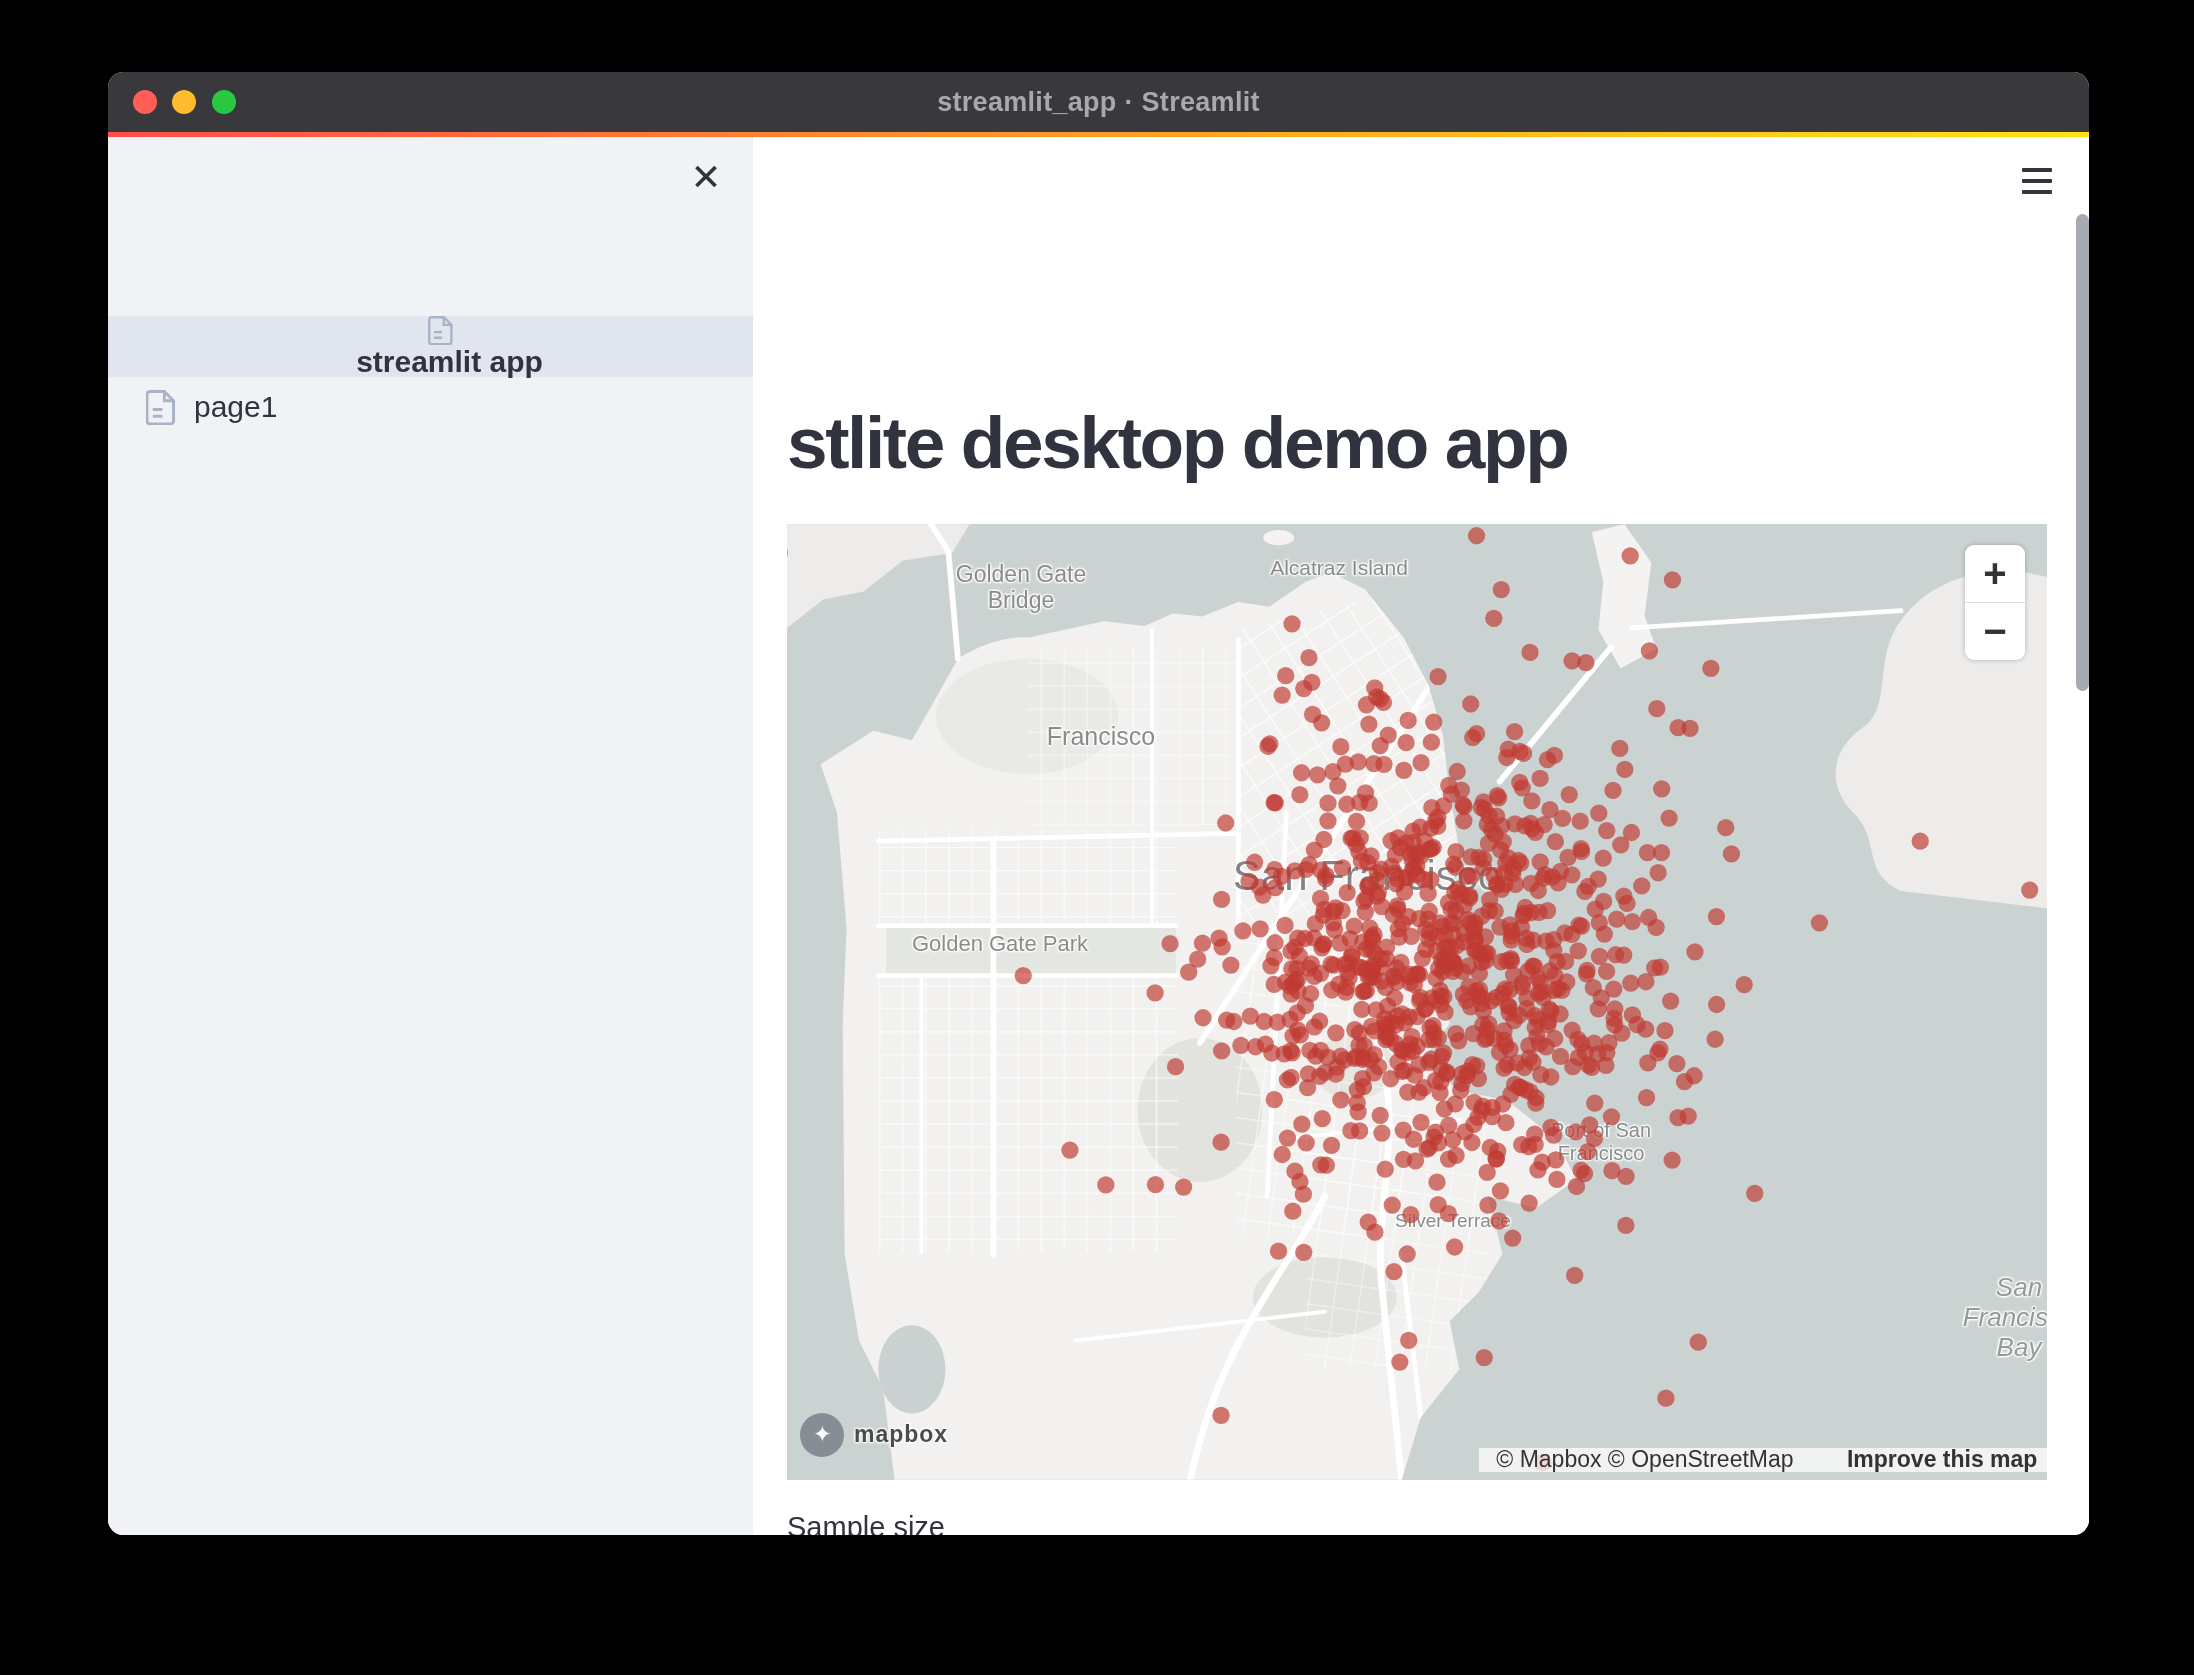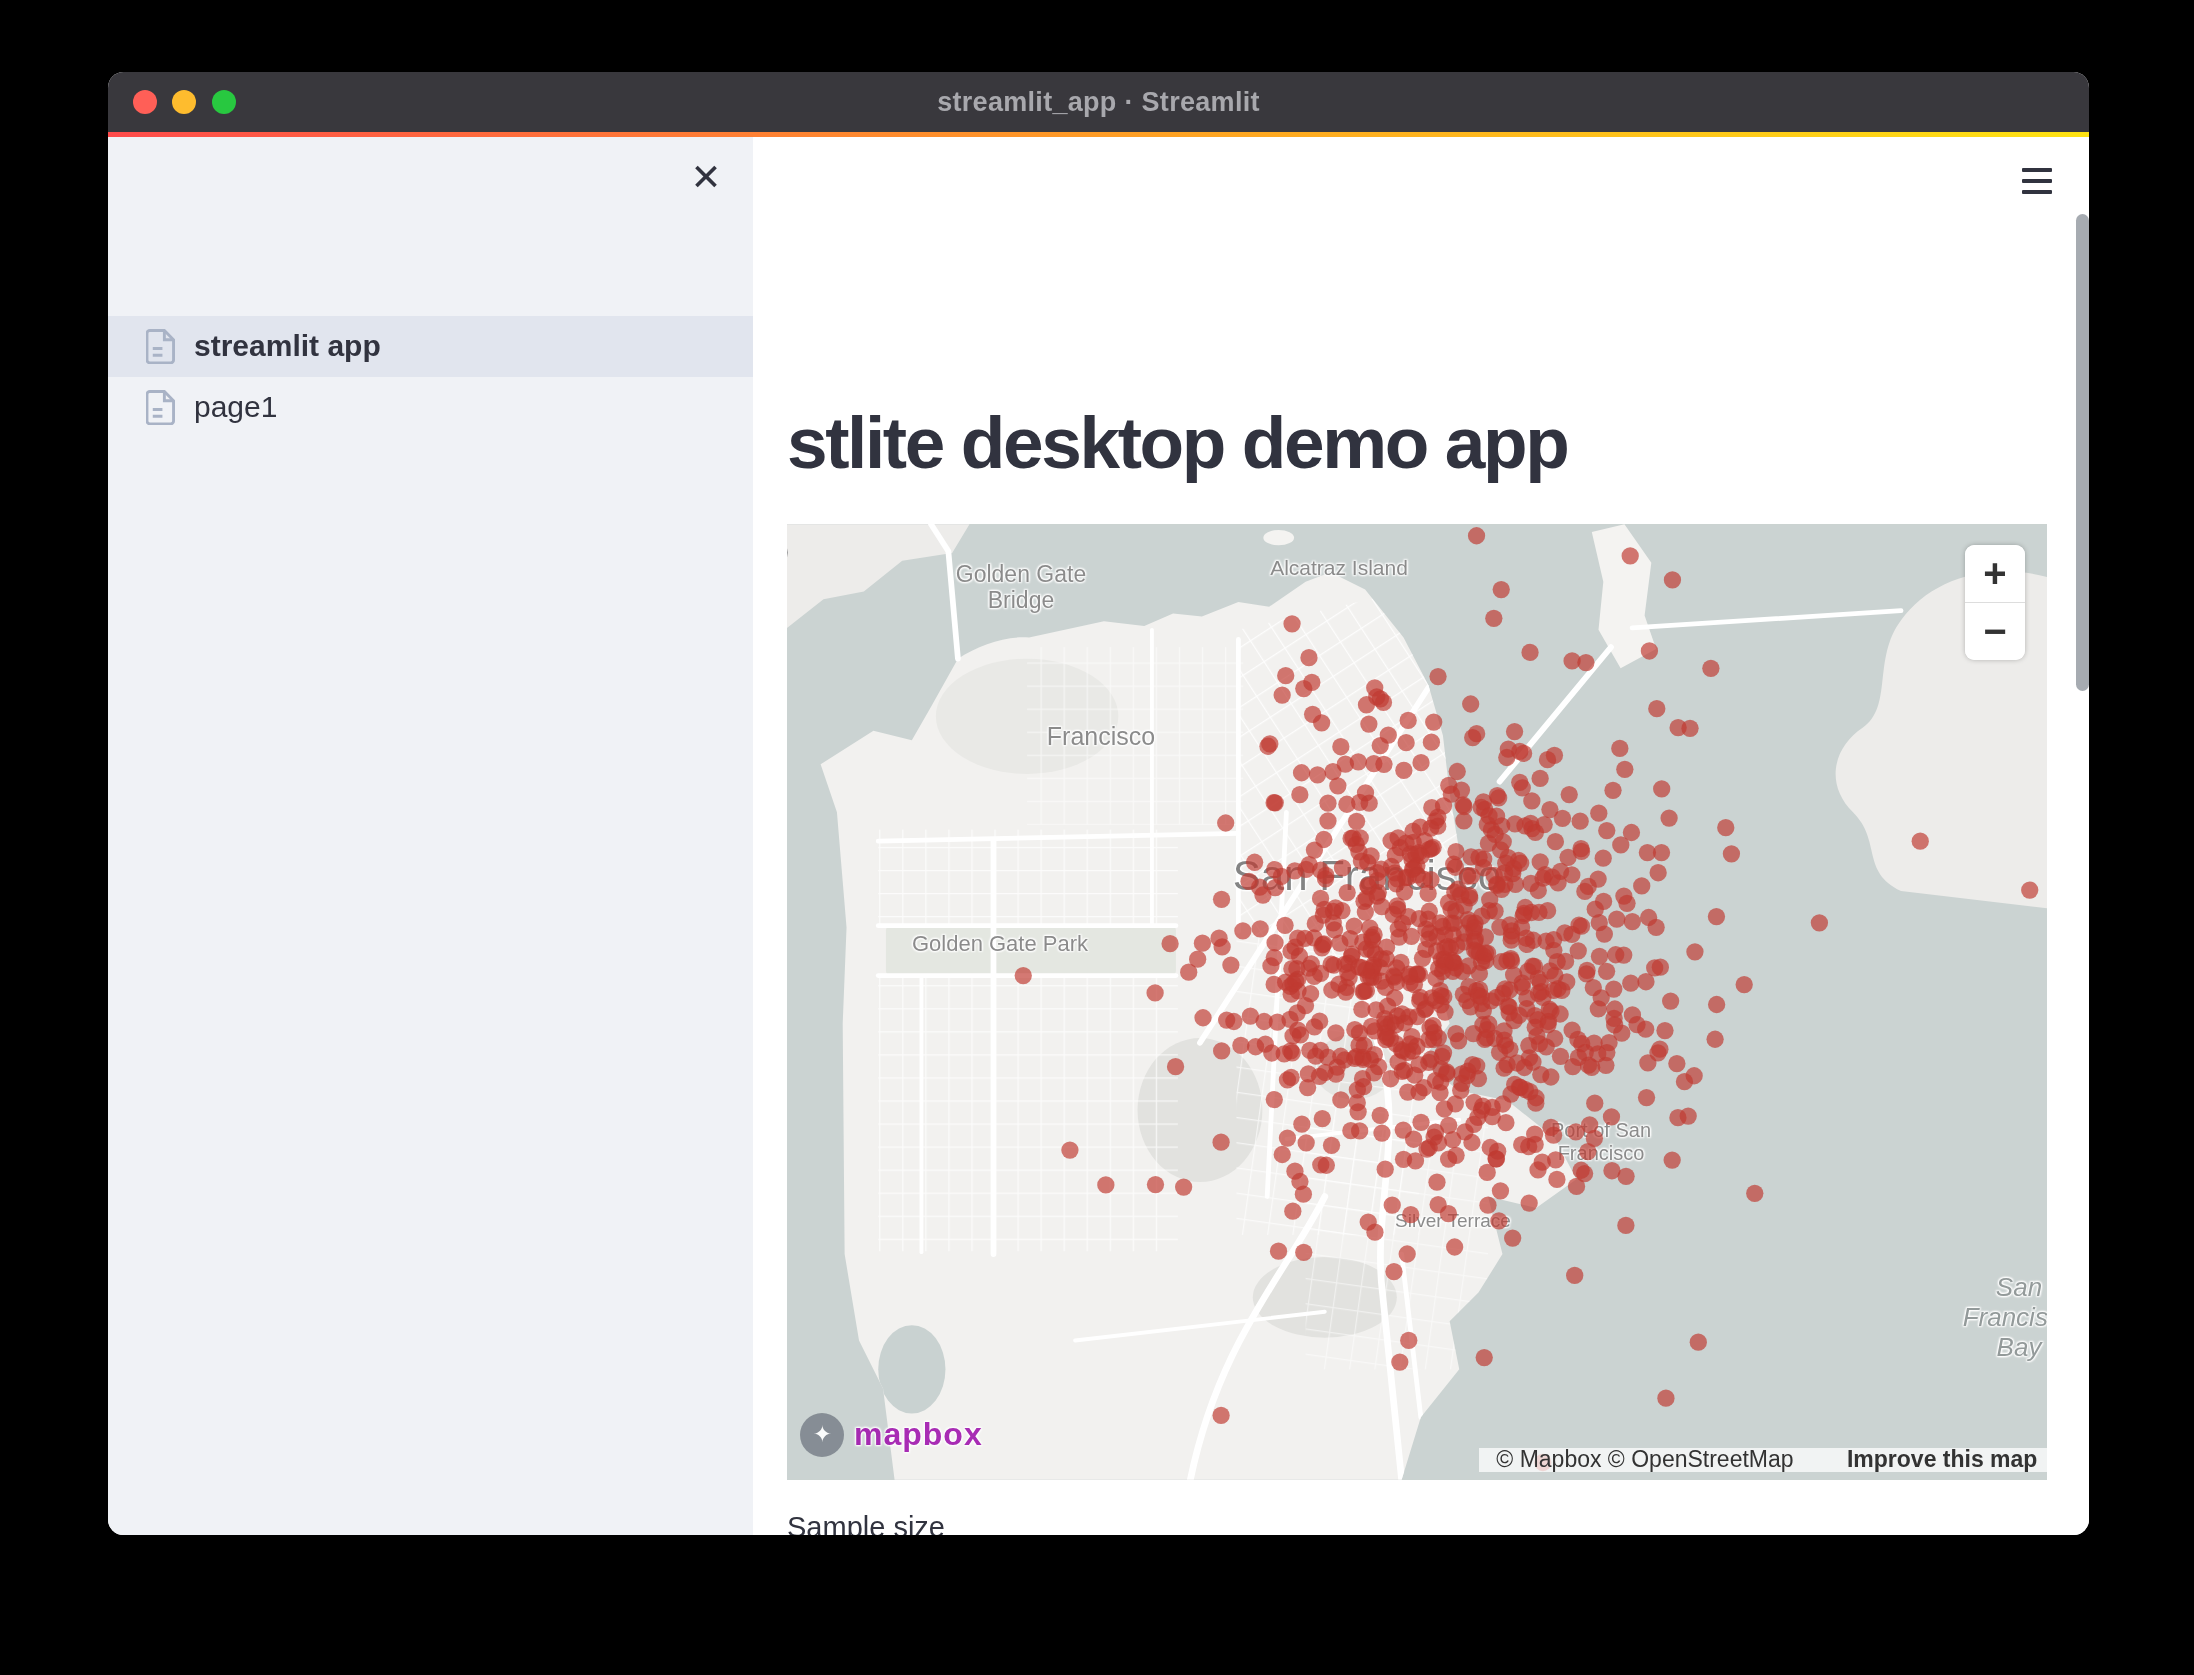--- a/index.html
+++ b/index.html
@@ -18,21 +18,21 @@
   .app-body{position:relative;display:flex;height:1399px;}
 
   
   .sidebar{position:relative;width:645px;background:#f0f2f6;flex:0 0 645px;}
   .close-btn{position:absolute;left:575px;top:18px;width:46px;height:46px;border:none;
              background:transparent;color:#31333f;font-size:37px;line-height:46px;
              text-align:center;cursor:pointer;padding:0;}
   .nav{position:absolute;left:0;top:179px;width:100%;}
   .nav-item{display:flex;align-items:center;height:61px;padding-left:38px;box-sizing:border-box;
             color:#31333f;font-size:30px;cursor:pointer;}
-  .nav-item.selected{background:#e1e5ee;font-weight:700;}
+  .nav-item.selected{background:#e1e5ee;font-weight:700;flex-direction:column;}
   .doc-icon{width:29px;height:35px;margin-right:19px;flex:0 0 29px;}
 
   
   .main{position:relative;flex:1;background:#fff;overflow:hidden;}
   .hamburger{position:absolute;right:29px;top:25px;width:46px;height:38px;border:none;
              background:transparent;cursor:pointer;display:flex;flex-direction:column;
              justify-content:center;gap:6.7px;padding:0 7.7px;}
   .hamburger span{display:block;height:4.3px;background:#31333f;border-radius:1px;}
   .page-title{position:absolute;left:34px;top:215px;font-size:73px;font-weight:700;
               letter-spacing:-2.4px;color:#31333f;white-space:nowrap;}
@@ -50,21 +50,21 @@
   .dots-layer{z-index:4;}
   .map-zoom{position:absolute;left:1178px;top:21px;width:60px;z-index:6;background:#fff;
             border-radius:9.6px;box-shadow:0 0 5.8px rgba(0,0,0,.25);overflow:hidden;}
   .map-zoom button{display:block;width:60px;height:57px;border:none;background:#fff;
                    font-size:40px;font-weight:700;color:#333;cursor:pointer;padding:0;line-height:1;}
   .map-zoom .divider{height:1px;background:#ddd;}
   .mapbox-logo{position:absolute;left:13.4px;top:889px;z-index:6;display:flex;align-items:center;
                gap:9.6px;opacity:.92;}
   .mapbox-pin{width:44px;height:44px;border-radius:50%;background:#818890;color:#fff;
               display:flex;align-items:center;justify-content:center;font-size:23px;}
-  .mapbox-word{font-size:32px;font-weight:700;color:#a21caf;letter-spacing:1px;
+  .mapbox-word{font-size:23px;font-weight:700;color:#404040;letter-spacing:1px;
                text-shadow:-1px -1px 1.9px #fff,1px -1px 1.9px #fff,-1px 1px 1.9px #fff,1px 1px 1.9px #fff;}
   .attribution{position:absolute;right:0;top:924px;height:24px;z-index:5;
                background:rgba(255,255,255,.72);display:flex;align-items:center;
                padding:0 9.6px 0 17.3px;font-size:23px;color:#333;white-space:nowrap;gap:40px;}
   .attribution .link{font-weight:700;margin-left:13.4px;cursor:pointer;}
 
   
   .scroll-thumb{position:absolute;right:0;top:142px;width:13.4px;height:477px;
                 background:#a6abb1;border-radius:6.7px;z-index:20;}
 </style>

